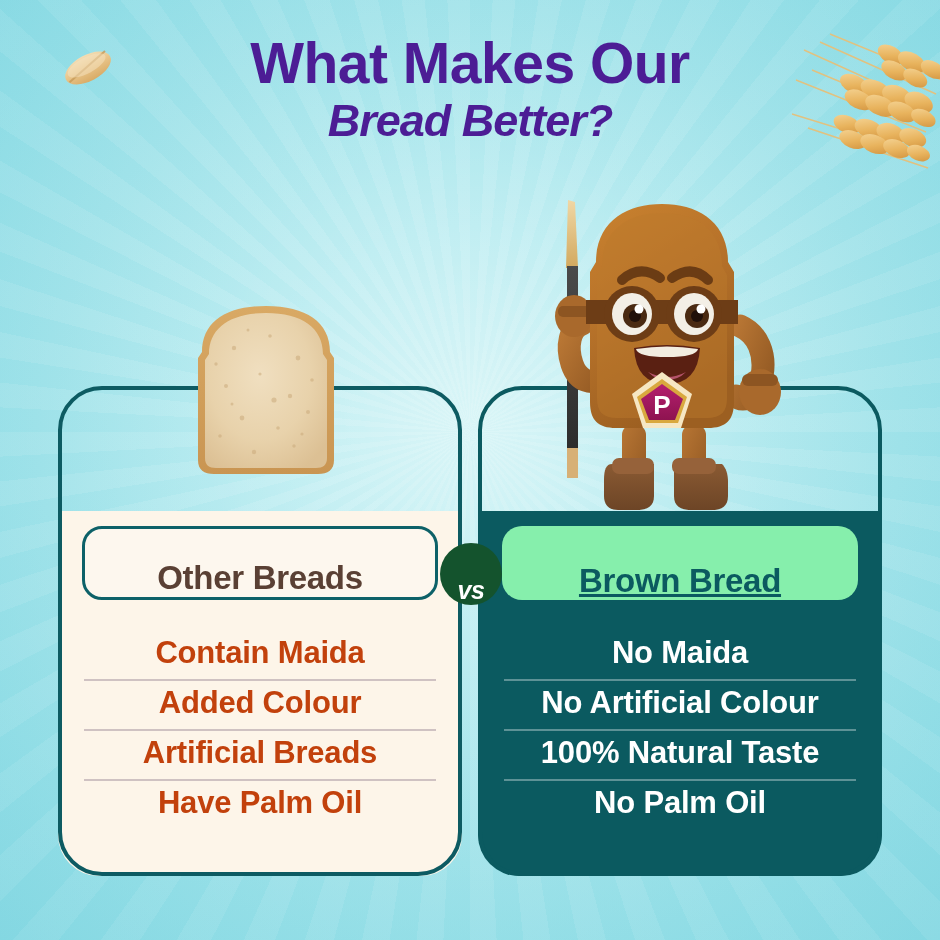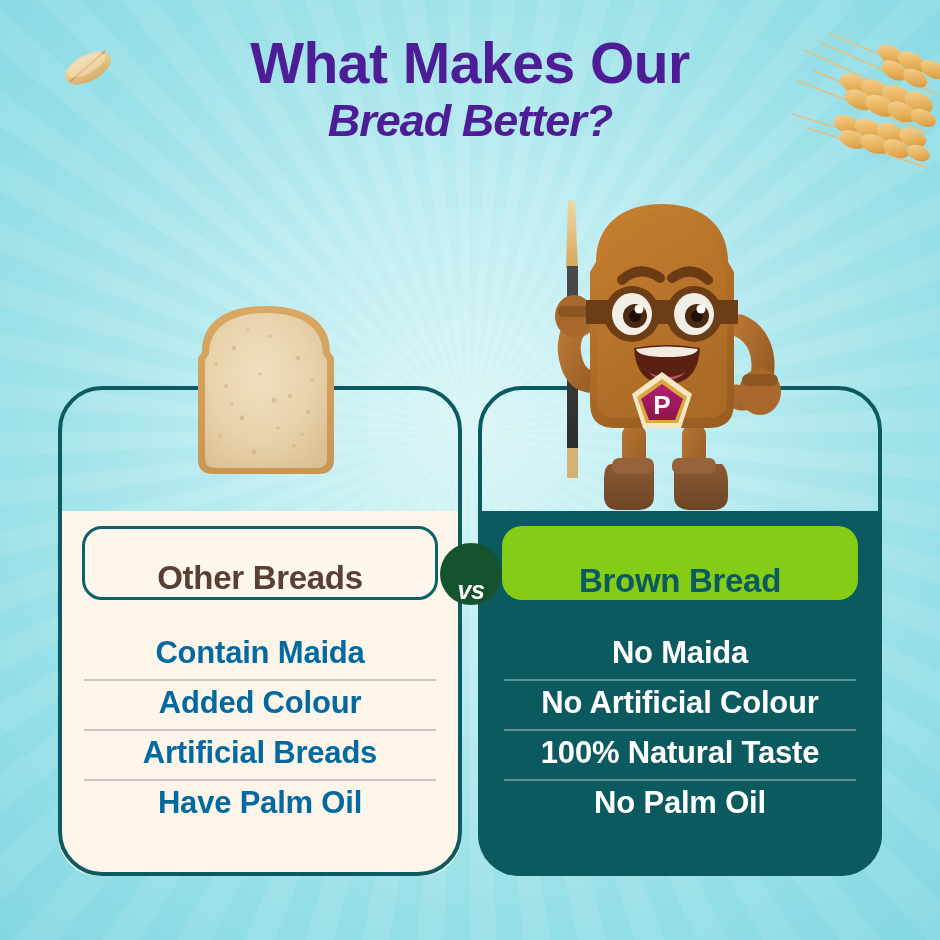--- a/index.html
+++ b/index.html
@@ -146,23 +146,24 @@
     align-items: flex-end;
     justify-content: center;
     box-sizing: border-box;
   }
   .panel-left .panel-header {
     background: #fdf7ee;
     border: 3px solid #0d6168;
     color: #5a4034;
   }
   .panel-right .panel-header {
-    background: #84cc16;
+    background: #86efac;
     border: none;
     color: #0b5a60;
+    text-decoration: underline;
   }
   .panel-header span {
     font-size: 33px;
     font-weight: 900;
     letter-spacing: -0.3px;
   }
 
   
   .vs-badge {
     position: absolute;
@@ -195,21 +196,21 @@
     flex-direction: column;
   }
   .feature-row {
     text-align: center;
     padding: 4px 0 8px;
     font-size: 31px;
     font-weight: 700;
     letter-spacing: -0.2px;
   }
   .panel-left .feature-row {
-    color: #0369a1;
+    color: #c2410c;
     border-bottom: 2px solid #cfc2c2;
   }
   .panel-left .feature-row:last-child { border-bottom: none; }
   .panel-right .feature-row {
     color: #ffffff;
     border-bottom: 2px solid #5e9296;
   }
   .panel-right .feature-row:last-child { border-bottom: none; }
 
   

